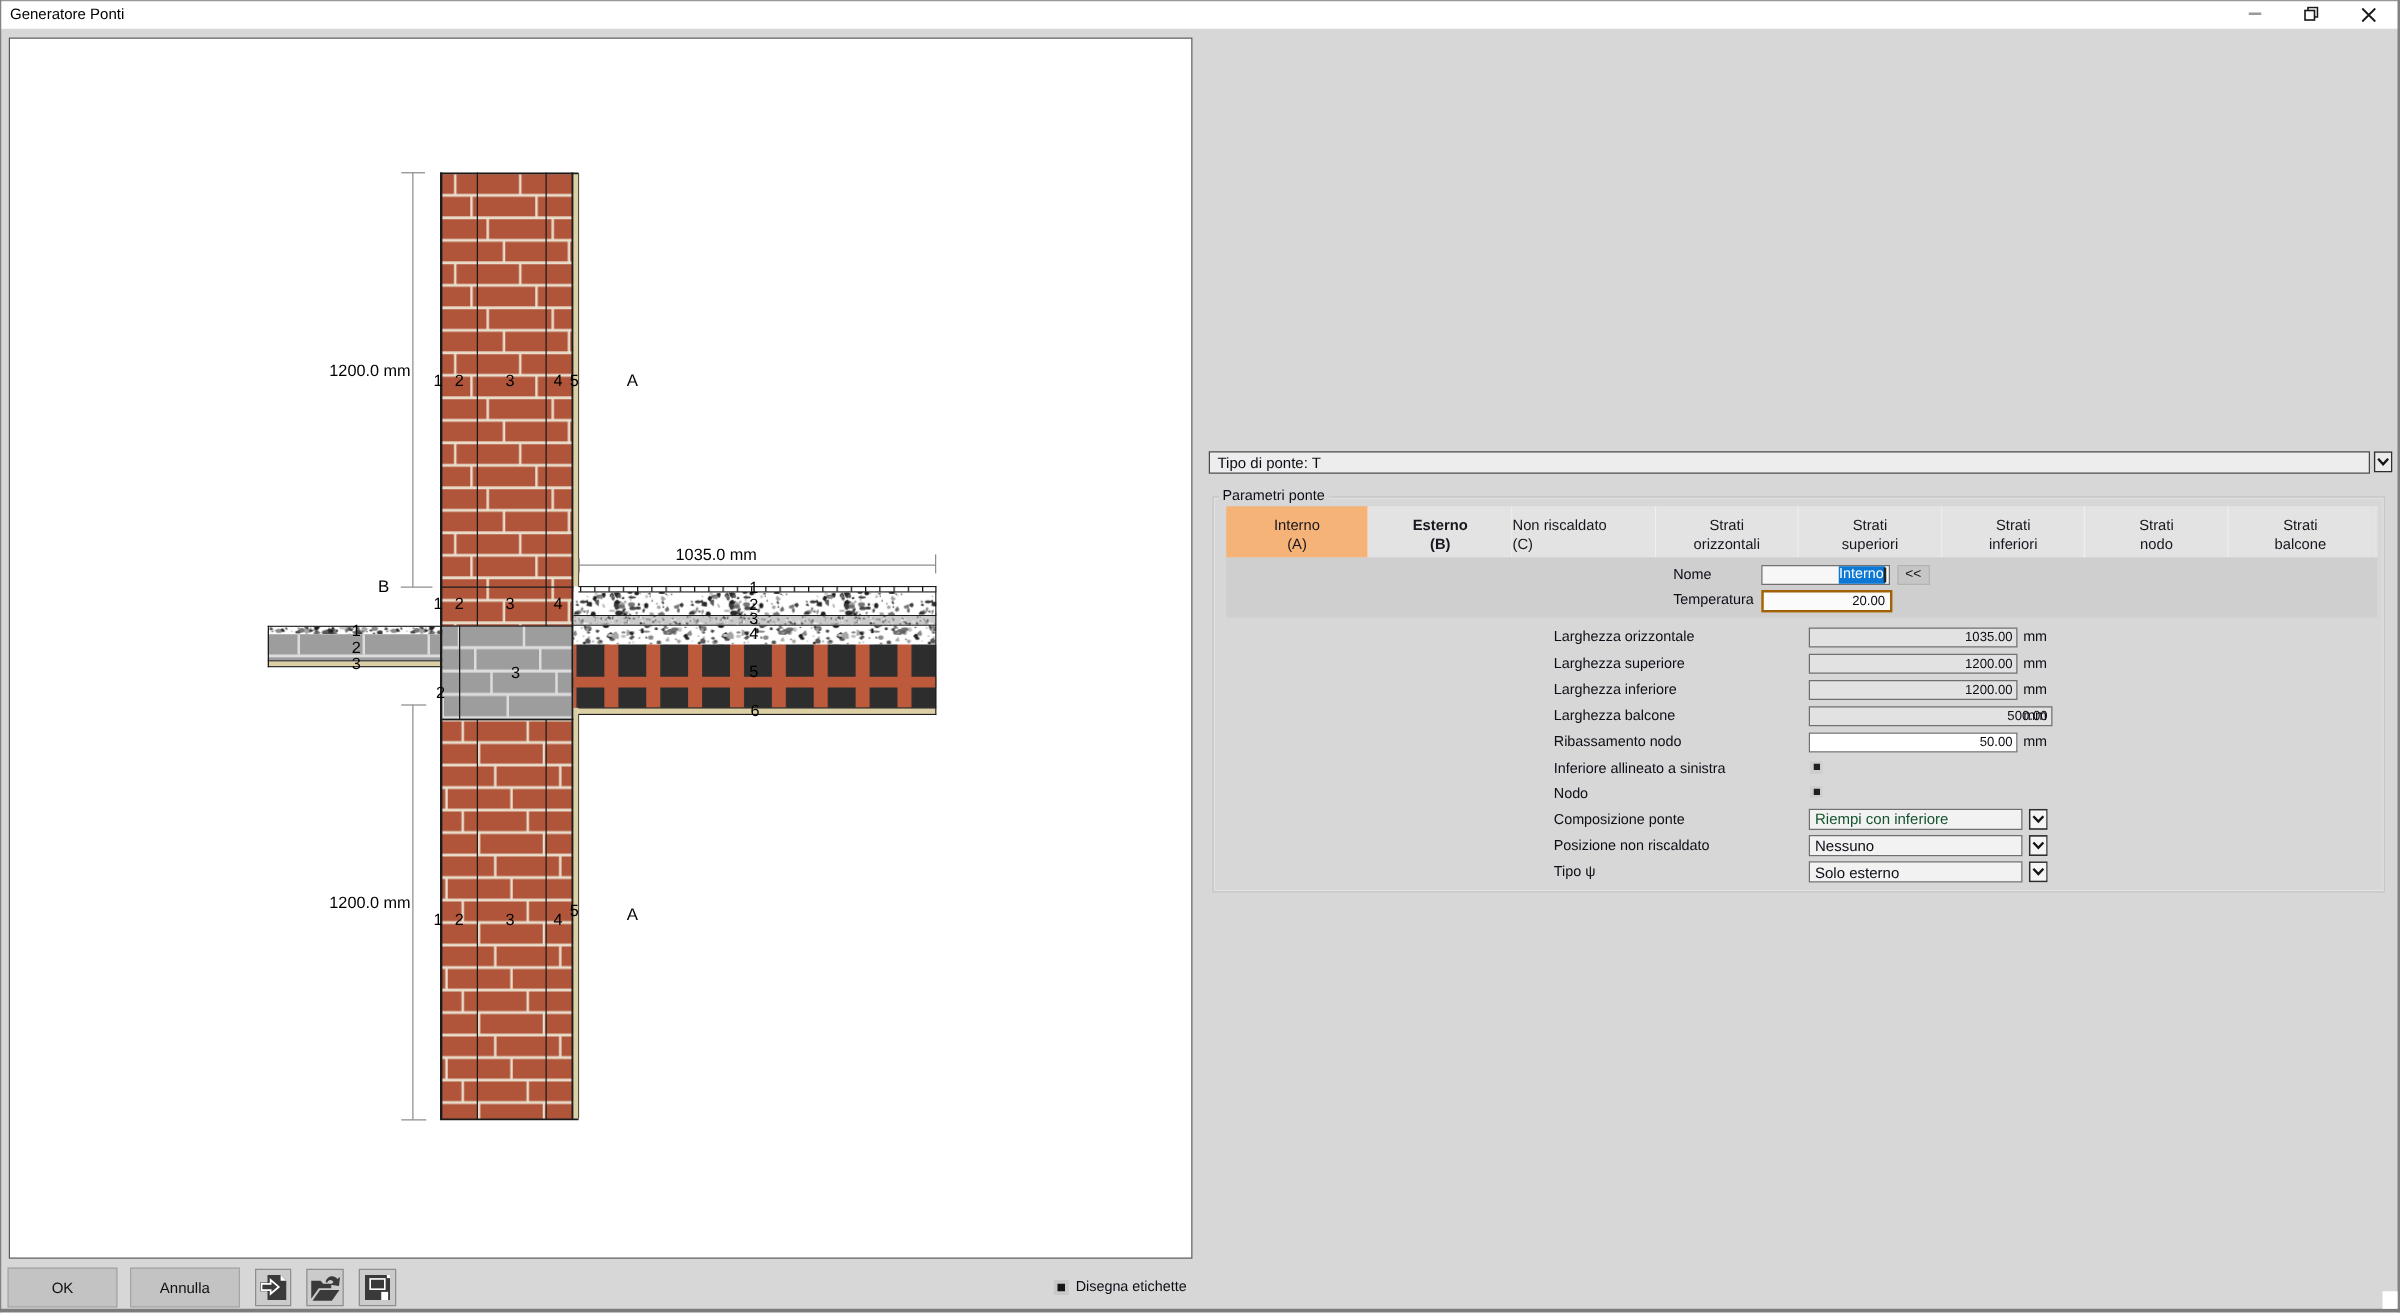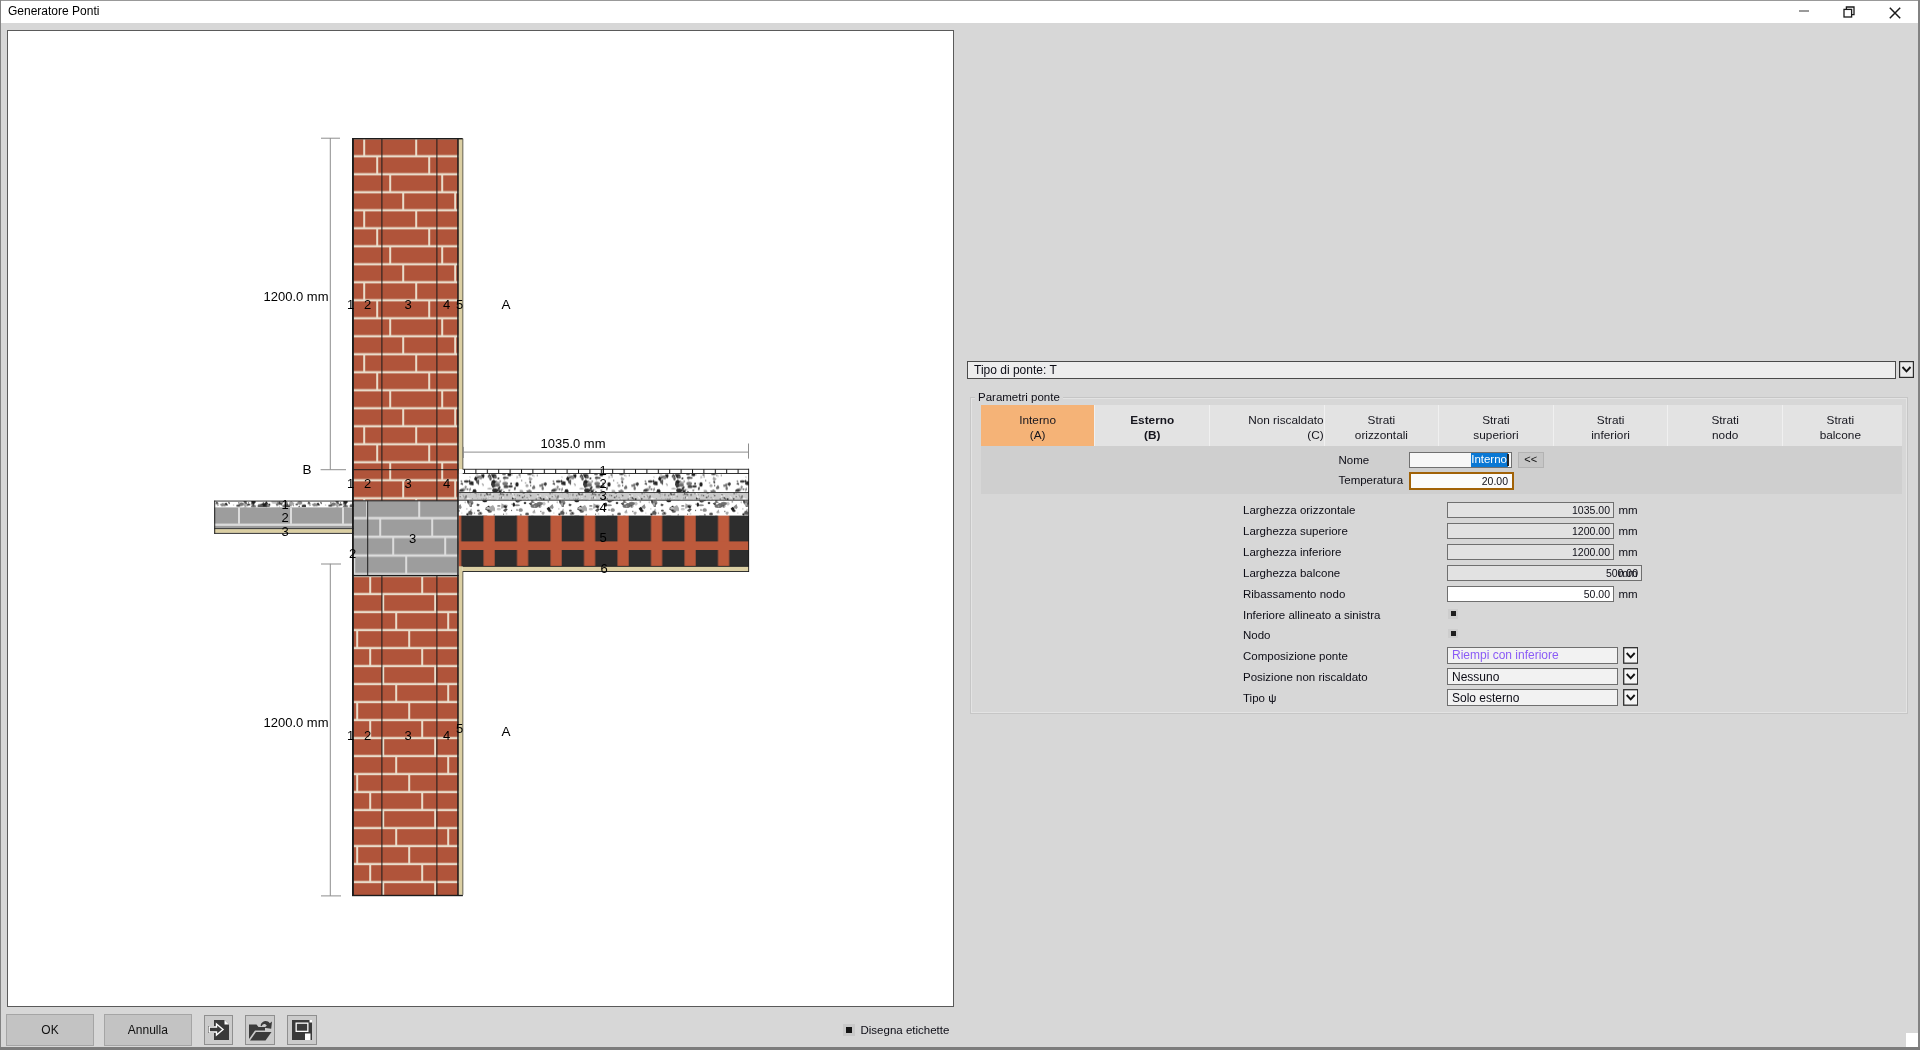--- a/index.html
+++ b/index.html
@@ -493,21 +493,21 @@
 <div style="position:absolute;left:969.5px;top:396.5px;width:936px;height:315px;border:1px solid #c6c6c6;box-shadow:inset 0 0 0 1px #e3e3e3;"></div>
 <div style="position:absolute;left:975px;top:390px;height:15px;background:#d7d7d7;padding:0 3px;font-family:'Liberation Sans',sans-serif;font-size:11.5px;color:#0d0d16;line-height:15px;">Parametri ponte</div>
 <div style="position:absolute;left:980.8px;top:405.4px;width:114.6px;height:40.4px;background:#f5b377;border-right:1.5px solid #f0f0f0;box-sizing:border-box;font-family:'Liberation Sans',sans-serif;font-size:11.8px;color:#16161e;text-align:center;">
     <div style="margin-top:8px;line-height:15px">Interno</div>
     <div style="line-height:15px">(A)</div>
   </div>
 <div style="position:absolute;left:1095.4px;top:405.4px;width:114.6px;height:40.4px;background:#e3e3e3;border-right:1.5px solid #f0f0f0;box-sizing:border-box;font-family:'Liberation Sans',sans-serif;font-size:11.8px;color:#16161e;text-align:center;font-weight:bold;">
     <div style="margin-top:8px;line-height:15px">Esterno</div>
     <div style="line-height:15px">(B)</div>
   </div>
-<div style="position:absolute;left:1210.0px;top:405.4px;width:114.6px;height:40.4px;background:#e3e3e3;border-right:1.5px solid #f0f0f0;box-sizing:border-box;font-family:'Liberation Sans',sans-serif;font-size:11.8px;color:#16161e;text-align:right;">
+<div style="position:absolute;left:1210.0px;top:405.4px;width:114.6px;height:40.4px;background:#e3e3e3;border-right:1.5px solid #f0f0f0;box-sizing:border-box;font-family:'Liberation Sans',sans-serif;font-size:11.8px;color:#16161e;text-align:left;">
     <div style="margin-top:8px;line-height:15px">Non riscaldato</div>
     <div style="line-height:15px">(C)</div>
   </div>
 <div style="position:absolute;left:1324.6px;top:405.4px;width:114.6px;height:40.4px;background:#e3e3e3;border-right:1.5px solid #f0f0f0;box-sizing:border-box;font-family:'Liberation Sans',sans-serif;font-size:11.8px;color:#16161e;text-align:center;">
     <div style="margin-top:8px;line-height:15px">Strati</div>
     <div style="line-height:15px">orizzontali</div>
   </div>
 <div style="position:absolute;left:1439.2px;top:405.4px;width:114.6px;height:40.4px;background:#e3e3e3;border-right:1.5px solid #f0f0f0;box-sizing:border-box;font-family:'Liberation Sans',sans-serif;font-size:11.8px;color:#16161e;text-align:center;">
     <div style="margin-top:8px;line-height:15px">Strati</div>
     <div style="line-height:15px">superiori</div>
@@ -565,21 +565,21 @@
 <div style="position:absolute;left:1243px;top:607.9px;height:14px;font-family:'Liberation Sans',sans-serif;font-size:11.5px;color:#0d0d16;line-height:14px;white-space:nowrap;">Inferiore allineato a sinistra</div>
 <div style="position:absolute;left:1448.3px;top:608.9px;width:9.8px;height:9.8px;background:#cdcdcd;">
     <div style="position:absolute;left:2.4px;top:2.4px;width:5px;height:5px;background:#1f1f1f"></div>
   </div>
 <div style="position:absolute;left:1243px;top:627.6px;height:14px;font-family:'Liberation Sans',sans-serif;font-size:11.5px;color:#0d0d16;line-height:14px;white-space:nowrap;">Nodo</div>
 <div style="position:absolute;left:1448.3px;top:628.6px;width:9.8px;height:9.8px;background:#cdcdcd;">
     <div style="position:absolute;left:2.4px;top:2.4px;width:5px;height:5px;background:#1f1f1f"></div>
   </div>
 <div style="position:absolute;left:1243px;top:648.9px;height:14px;font-family:'Liberation Sans',sans-serif;font-size:11.5px;color:#0d0d16;line-height:14px;white-space:nowrap;">Composizione ponte</div>
 <div style="position:absolute;left:1447px;top:646.9px;width:169.4px;height:14.9px;background:#f2f2f2;border:1px solid #6f6f6f;">
-    <div style="position:absolute;left:4px;top:1.5px;font-family:'Liberation Sans',sans-serif;font-size:12px;color:#8b5cf6;line-height:13px">Riempi con inferiore</div>
+    <div style="position:absolute;left:4px;top:1.5px;font-family:'Liberation Sans',sans-serif;font-size:12px;color:#14532d;line-height:13px">Riempi con inferiore</div>
   </div>
 <div style="position:absolute;left:1622.6px;top:646.9px;width:15.4px;height:16.9px;"><svg width="15.4" height="16.9" viewBox="0 0 15.4 16.9" xmlns="http://www.w3.org/2000/svg">
       <rect x="0.7" y="0.7" width="14" height="15.5" fill="#f5f5f5" stroke="#2e2e2e" stroke-width="1.3"></rect>
       <path d="M3.7 6 L7.7 10.3 L11.7 6" fill="none" stroke="#141414" stroke-width="1.9"></path>
     </svg></div>
 <div style="position:absolute;left:1243px;top:670.0px;height:14px;font-family:'Liberation Sans',sans-serif;font-size:11.5px;color:#0d0d16;line-height:14px;white-space:nowrap;">Posizione non riscaldato</div>
 <div style="position:absolute;left:1447px;top:668.0px;width:169.4px;height:14.9px;background:#f2f2f2;border:1px solid #6f6f6f;">
     <div style="position:absolute;left:4px;top:1.5px;font-family:'Liberation Sans',sans-serif;font-size:12px;color:#0d0d16;line-height:13px">Nessuno</div>
   </div>
 <div style="position:absolute;left:1622.6px;top:668.0px;width:15.4px;height:16.9px;"><svg width="15.4" height="16.9" viewBox="0 0 15.4 16.9" xmlns="http://www.w3.org/2000/svg">

